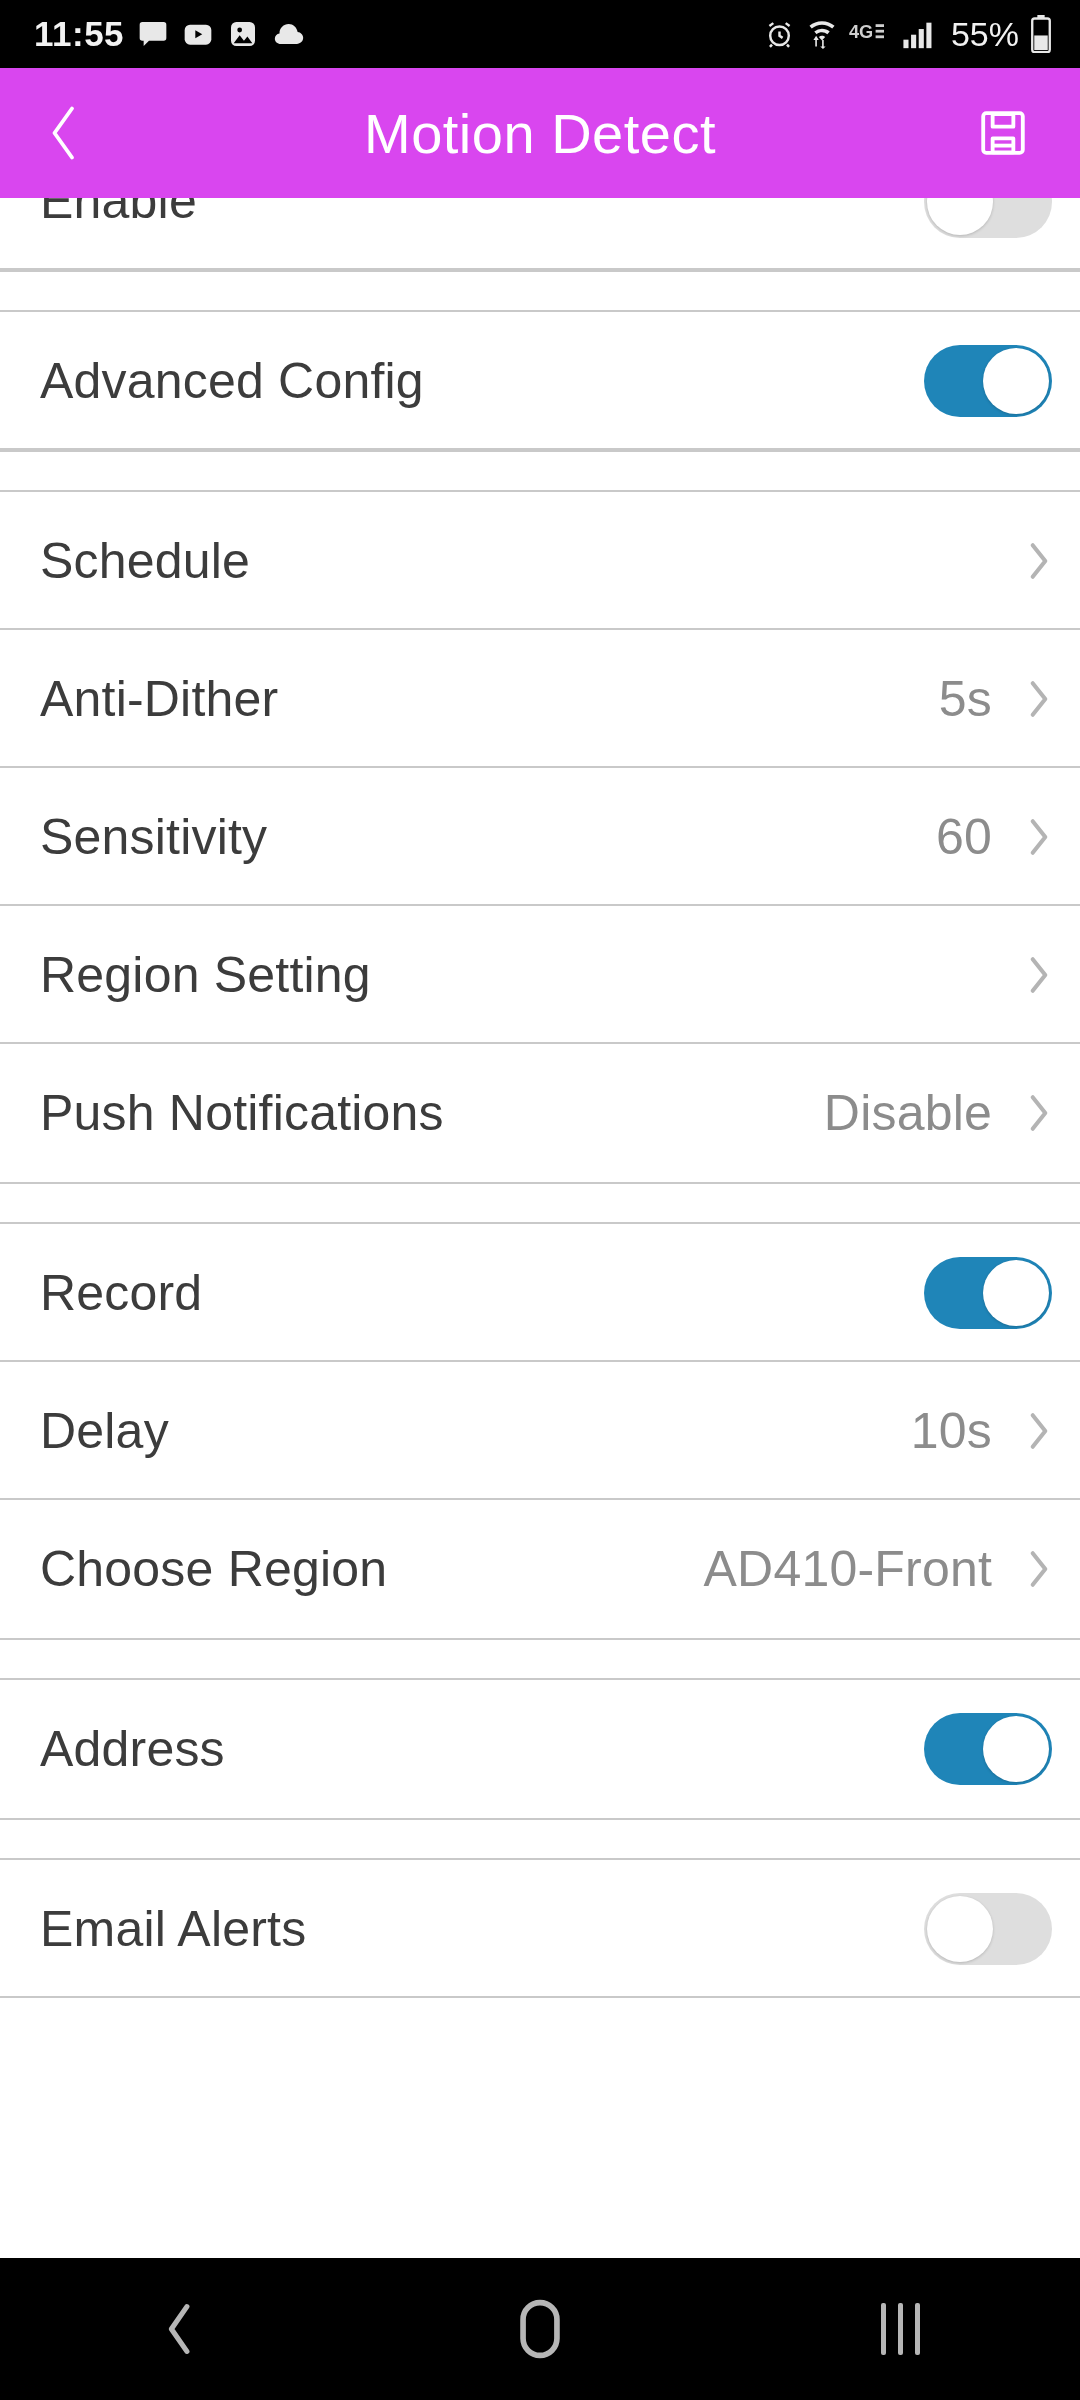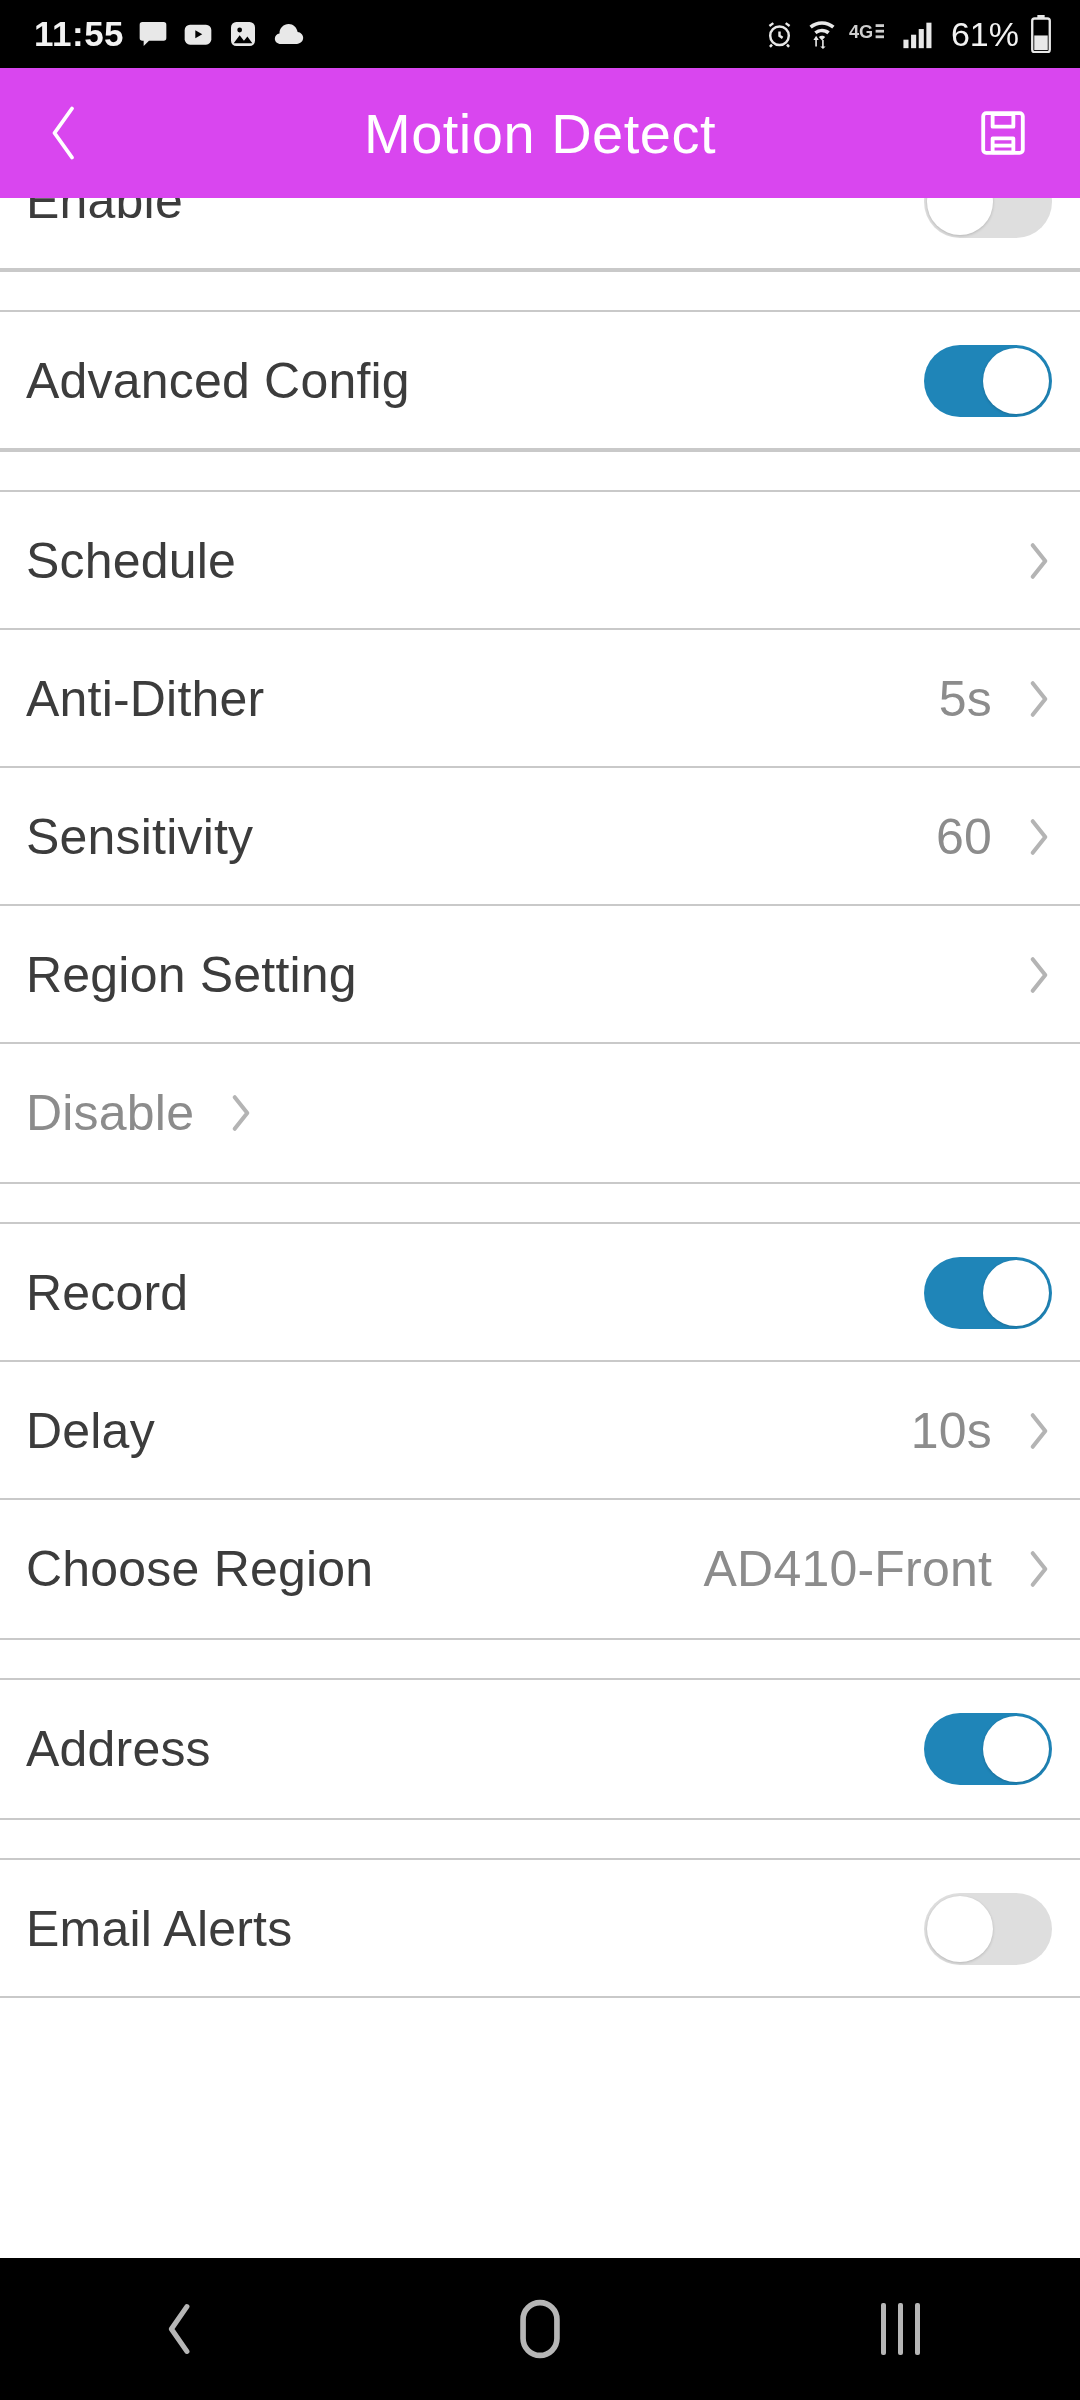--- a/index.html
+++ b/index.html
@@ -44,21 +44,21 @@
     position:absolute; right:22px; top:0; height:130px; width:110px;
     display:flex; align-items:center; justify-content:center; cursor:pointer;
   }
 
   
   .list { background:#ffffff; }
   .row {
     position:relative;
     height:138px;
     display:flex; align-items:center; justify-content:space-between;
-    padding:0 28px 0 26px;
+    padding:0 28px 0 40px;
     background:#fff;
     cursor:pointer;
   }
   .row.no-sep::after { display:none; }
   .row::after {
     content:""; position:absolute; left:0; right:0; bottom:0;
     height:2px; background:#c9c9c9;
   }
   .row-clipped { height:72px; align-items:flex-start; overflow:hidden; }
   .row-clipped .row-label { margin-top:-26px; }
@@ -179,21 +179,21 @@
 
       <span class="sb-ico">
         <svg width="34" height="32" viewBox="0 0 24 22">
           <rect x="1" y="15" width="3.6" height="6" fill="#e8e8e8"></rect>
           <rect x="6.4" y="11.5" width="3.6" height="9.5" fill="#e8e8e8"></rect>
           <rect x="11.8" y="7.5" width="3.6" height="13.5" fill="#e8e8e8"></rect>
           <rect x="17.2" y="3" width="3.6" height="18" fill="#e8e8e8"></rect>
         </svg>
       </span>
 
-      <span class="sb-batt-text">61%</span>
+      <span class="sb-batt-text">55%</span>
 
       <span class="sb-ico">
         <svg width="22" height="38" viewBox="0 0 14 26">
           <rect x="4.5" y="0" width="5" height="2.6" fill="#e8e8e8"></rect>
           <rect x="1" y="2.4" width="12" height="23" rx="1.6" fill="none" stroke="#e8e8e8" stroke-width="1.6"></rect>
           <rect x="2.4" y="14" width="9.2" height="10" fill="#e8e8e8"></rect>
         </svg>
       </span>
     </div>
   </div>
@@ -277,20 +277,21 @@
         <span class="row-value"></span>
         <span class="chev">
           <svg width="26" height="44" viewBox="0 0 16 28" fill="none" stroke="#b4b4b4" stroke-width="2.6" stroke-linecap="round" stroke-linejoin="round">
               <polyline points="4,4 12,14 4,24"></polyline>
             </svg>
         </span>
       </span>
     </div>
 
     <div class="row no-sep">
+      <span class="row-label">Push Notifications</span>
       <span class="row-right">
         <span class="row-value">Disable</span>
         <span class="chev">
           <svg width="26" height="44" viewBox="0 0 16 28" fill="none" stroke="#b4b4b4" stroke-width="2.6" stroke-linecap="round" stroke-linejoin="round">
               <polyline points="4,4 12,14 4,24"></polyline>
             </svg>
         </span>
       </span>
     </div>
 

